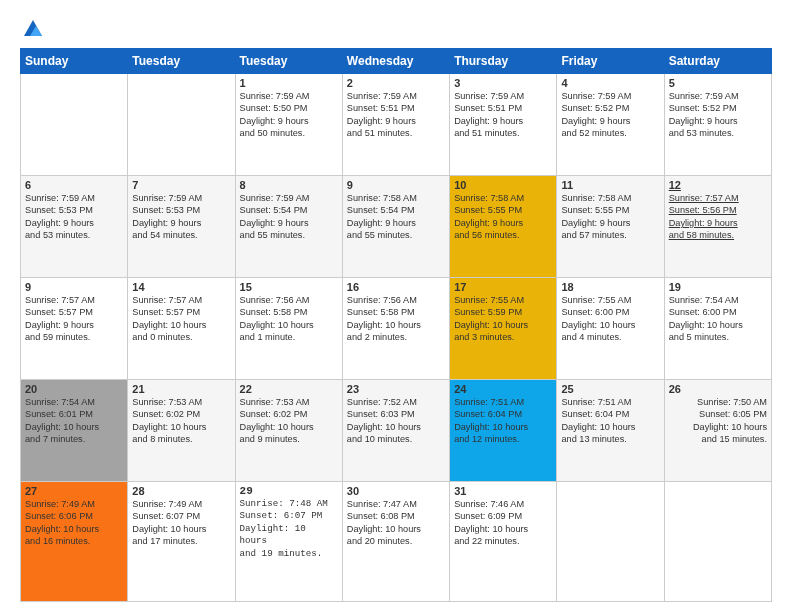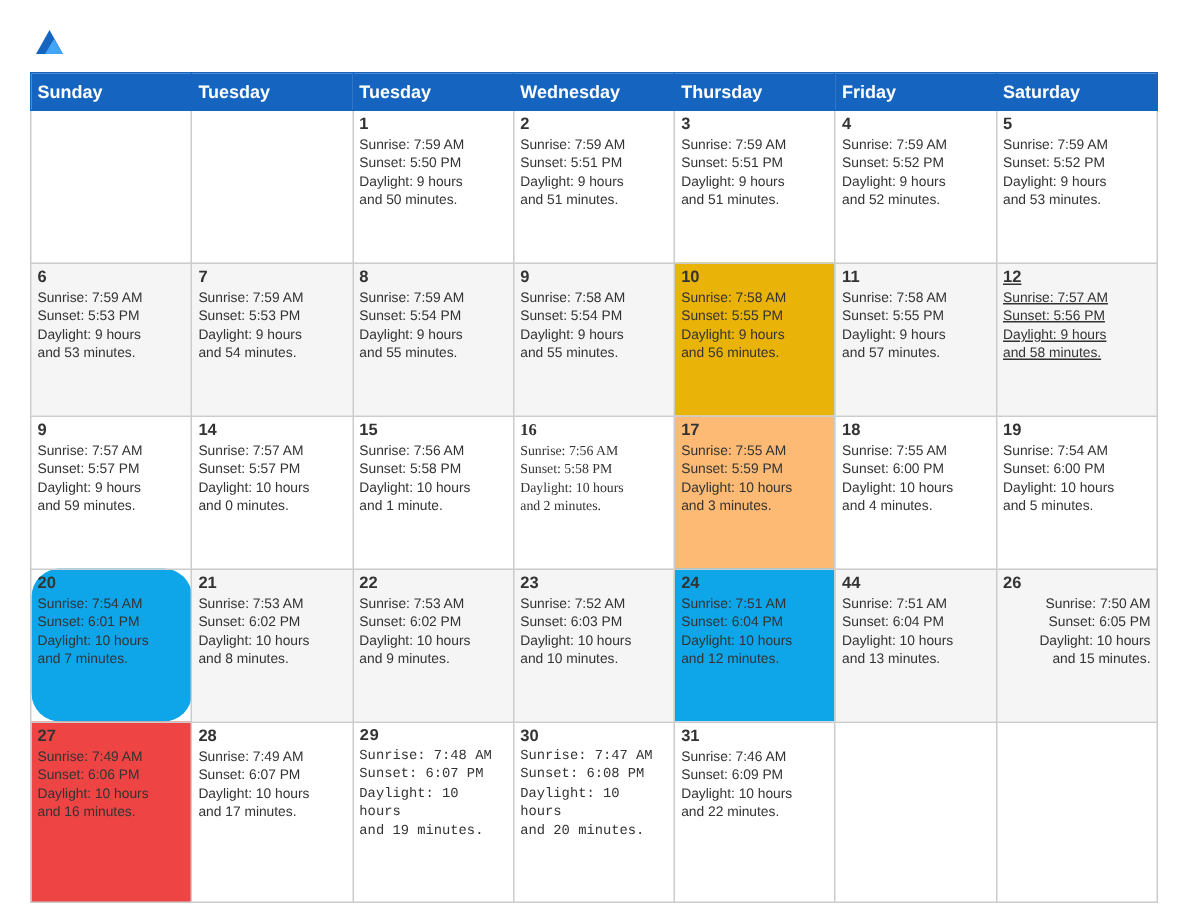--- a/index.html
+++ b/index.html
@@ -241,28 +241,28 @@
 Daylight: 10 hours
 and 0 minutes.</div>
           </td>
           <td style="background: rgb(255, 255, 255);">
             <span class="day-number">15</span>
             <div class="day-info" style="white-space: pre-line;">Sunrise: 7:56 AM
 Sunset: 5:58 PM
 Daylight: 10 hours
 and 1 minute.</div>
           </td>
-          <td style="background: rgb(255, 255, 255); font-family: Liberation Serif, serif;">
+          <td style="background: rgb(255, 255, 255);">
             <span class="day-number">16</span>
             <div class="day-info" style="white-space: pre-line;">Sunrise: 7:56 AM
 Sunset: 5:58 PM
 Daylight: 10 hours
 and 2 minutes.</div>
           </td>
-          <td style="background: #fdba74;">
+          <td style="background: #eab308;">
             <span class="day-number">17</span>
             <div class="day-info" style="white-space: pre-line;">Sunrise: 7:55 AM
 Sunset: 5:59 PM
 Daylight: 10 hours
 and 3 minutes.</div>
           </td>
           <td style="background: rgb(255, 255, 255);">
             <span class="day-number">18</span>
             <div class="day-info" style="white-space: pre-line;">Sunrise: 7:55 AM
 Sunset: 6:00 PM
@@ -271,21 +271,21 @@
           </td>
           <td style="background: rgb(255, 255, 255);">
             <span class="day-number">19</span>
             <div class="day-info" style="white-space: pre-line;">Sunrise: 7:54 AM
 Sunset: 6:00 PM
 Daylight: 10 hours
 and 5 minutes.</div>
           </td>
         </tr>
         <tr>
-          <td style="background: #0ea5e9; border-radius: 19px;">
+          <td style="background: #a3a3a3;">
             <span class="day-number">20</span>
             <div class="day-info" style="white-space: pre-line;">Sunrise: 7:54 AM
 Sunset: 6:01 PM
 Daylight: 10 hours
 and 7 minutes.</div>
           </td>
           <td style="background: rgb(245, 245, 245);">
             <span class="day-number">21</span>
             <div class="day-info" style="white-space: pre-line;">Sunrise: 7:53 AM
 Sunset: 6:02 PM
@@ -307,36 +307,36 @@
 and 10 minutes.</div>
           </td>
           <td style="background: #0ea5e9;">
             <span class="day-number">24</span>
             <div class="day-info" style="white-space: pre-line;">Sunrise: 7:51 AM
 Sunset: 6:04 PM
 Daylight: 10 hours
 and 12 minutes.</div>
           </td>
           <td style="background: rgb(245, 245, 245);">
-            <span class="day-number">44</span>
+            <span class="day-number">25</span>
             <div class="day-info" style="white-space: pre-line;">Sunrise: 7:51 AM
 Sunset: 6:04 PM
 Daylight: 10 hours
 and 13 minutes.</div>
           </td>
           <td style="background: rgb(245, 245, 245);">
             <span class="day-number">26</span>
             <div class="day-info" style="white-space: pre-line; text-align: right;">Sunrise: 7:50 AM
 Sunset: 6:05 PM
 Daylight: 10 hours
 and 15 minutes.</div>
           </td>
         </tr>
         <tr>
-          <td style="background: #ef4444;">
+          <td style="background: #f97316;">
             <span class="day-number">27</span>
             <div class="day-info" style="white-space: pre-line;">Sunrise: 7:49 AM
 Sunset: 6:06 PM
 Daylight: 10 hours
 and 16 minutes.</div>
           </td>
           <td style="background: rgb(255, 255, 255);">
             <span class="day-number">28</span>
             <div class="day-info" style="white-space: pre-line;">Sunrise: 7:49 AM
 Sunset: 6:07 PM
@@ -345,21 +345,21 @@
           </td>
           <td style="background: rgb(255, 255, 255); font-family: Liberation Mono, monospace;">
             <span class="day-number">29</span>
             <div class="day-info" style="white-space: pre-line;">Sunrise: 7:48 AM
 Sunset: 6:07 PM
 Daylight: 10 hours
 and 19 minutes.</div>
           </td>
           <td style="background: rgb(255, 255, 255);">
             <span class="day-number">30</span>
-            <div class="day-info" style="white-space: pre-line; font-family: Liberation Mono, monospace;">Sunrise: 7:47 AM
+            <div class="day-info" style="white-space: pre-line;">Sunrise: 7:47 AM
 Sunset: 6:08 PM
 Daylight: 10 hours
 and 20 minutes.</div>
           </td>
           <td style="background: rgb(255, 255, 255);">
             <span class="day-number">31</span>
             <div class="day-info" style="white-space: pre-line;">Sunrise: 7:46 AM
 Sunset: 6:09 PM
 Daylight: 10 hours
 and 22 minutes.</div>

